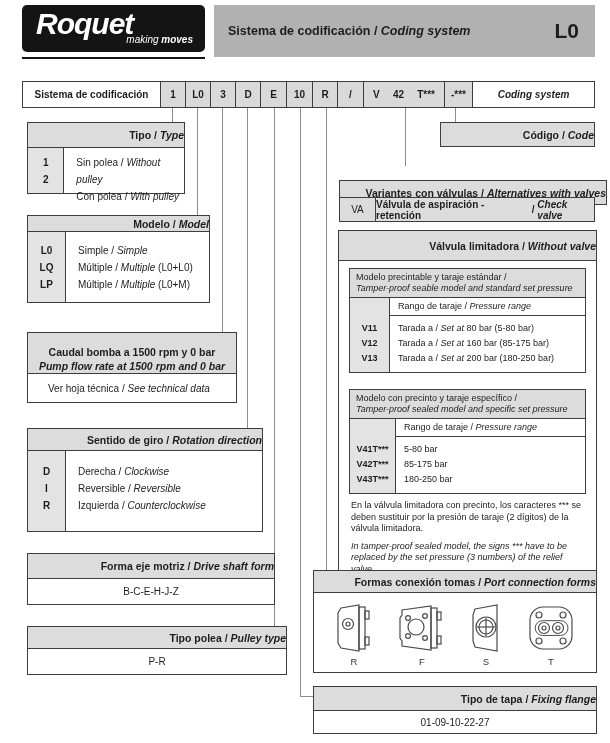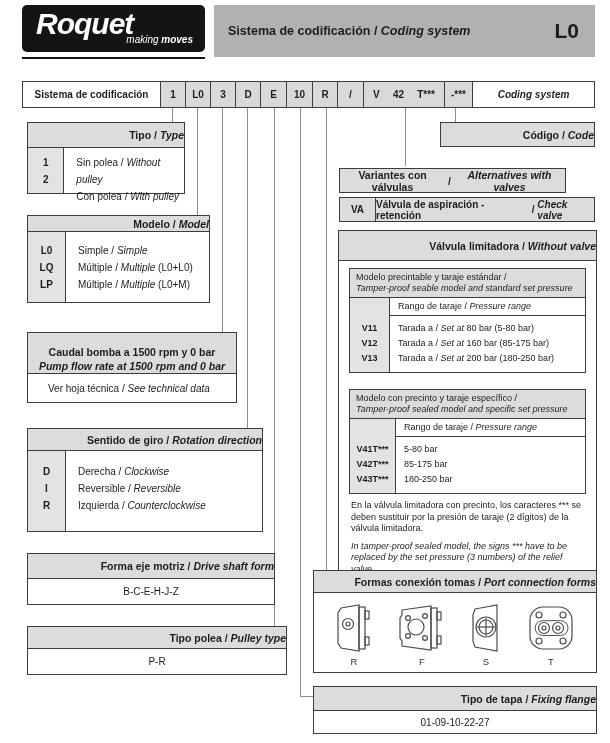--- a/index.html
+++ b/index.html
@@ -208,30 +208,30 @@
   </div>
 
   <div class="bx" style="left:440px;top:122px;width:155px">
     <div class="bx-h only" style="height:23px">
       <span>Código</span>
         <span class="sep"> / </span>
         <em>Code</em>
     </div>
   </div>
 
-  <div class="bx" style="left:339px;top:168px;width:227px">
+  <div class="bx" style="left:339px;top:180px;width:268px">
     <div class="bx-h only" style="height:23px">
       <span>Variantes con válvulas</span>
         <span class="sep"> / </span>
         <em>Alternatives with valves</em>
     </div>
   </div>
 
   <div class="bx" style="left:339px;top:197px;width:256px;display:flex;background:#dcdcdc">
-    <div style="width:36px;border-right:1px solid #3d3d3d;display:flex;align-items:center;justify-content:center;font-size:10px;font-weight:bold;height:23px">VA</div>
+    <div style="width:36px;border-right:1px solid #3d3d3d;display:flex;align-items:center;justify-content:center;font-size:10px;font-weight:normal;height:23px">VA</div>
     <div style="flex:1;display:flex;align-items:center;justify-content:center;font-size:10px;font-weight:bold;height:23px">
       <span>Válvula de aspiración - retención</span>
         <span class="sep"> / </span>
         <em>Check valve</em>
     </div>
   </div>
 
   <div class="bx" style="left:338px;top:230px;width:259px;padding-bottom:4px">
     <div class="bx-h" style="height:30px">
       <span>Válvula limitadora</span>

